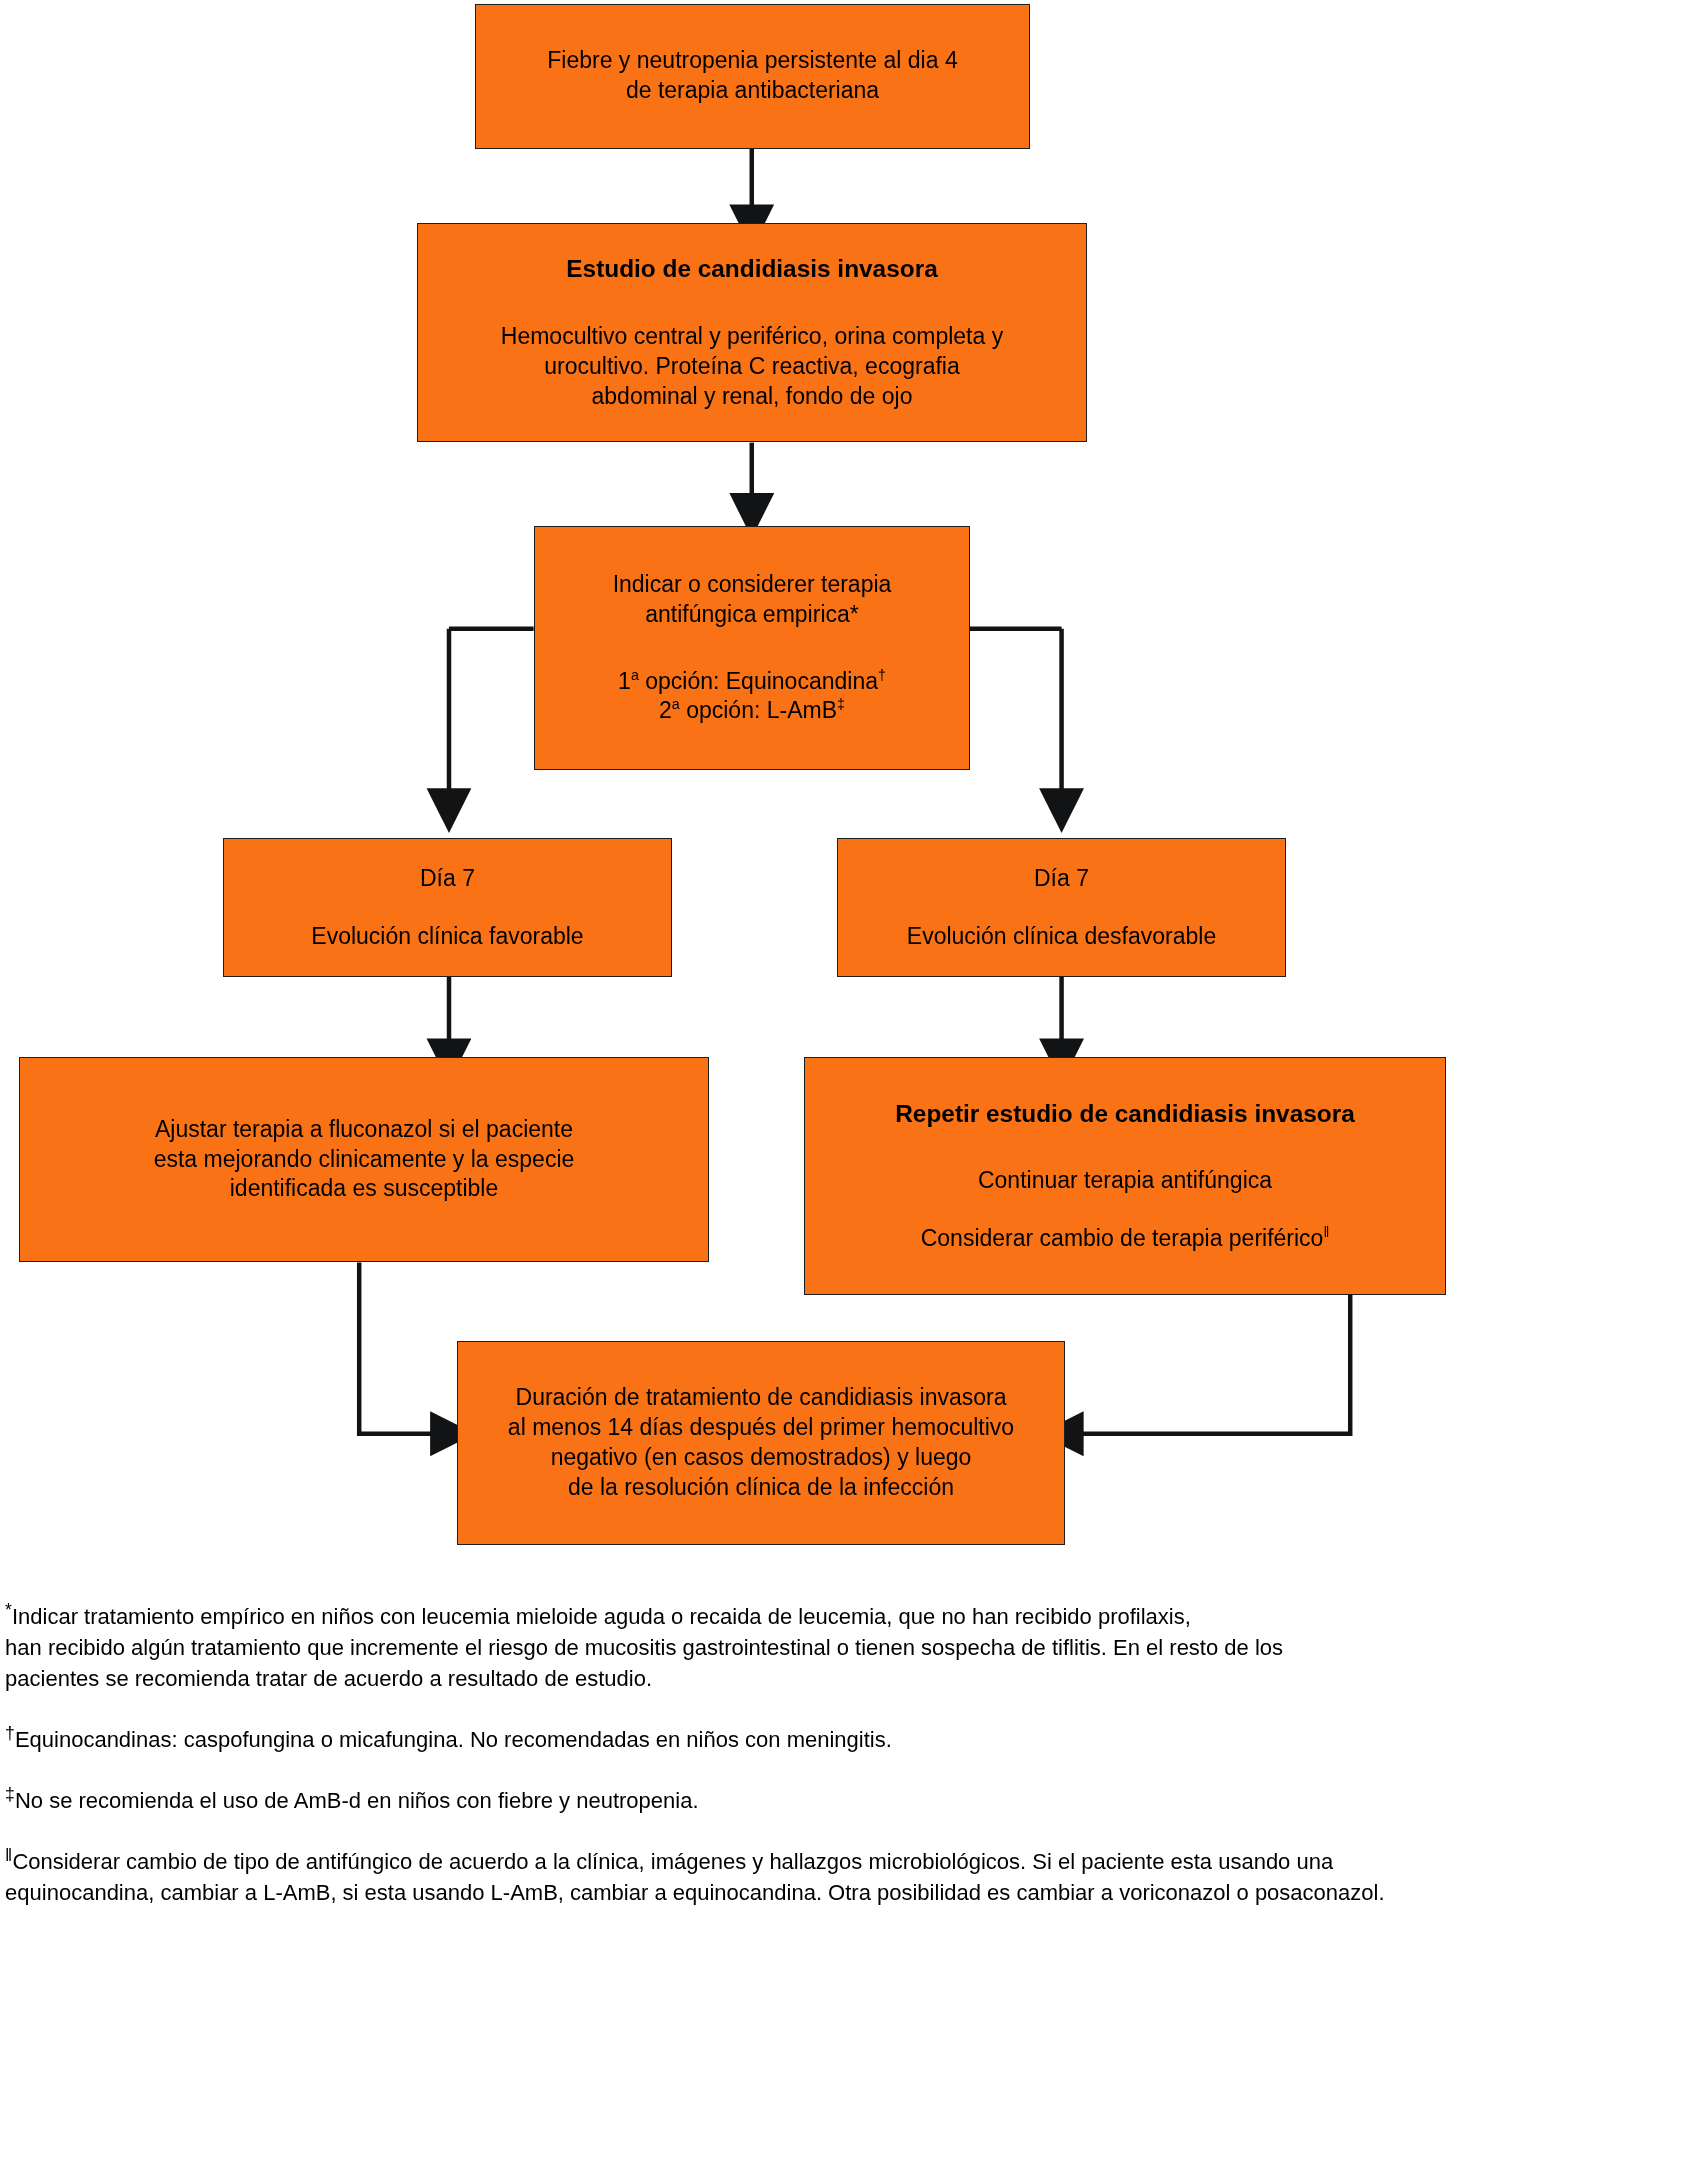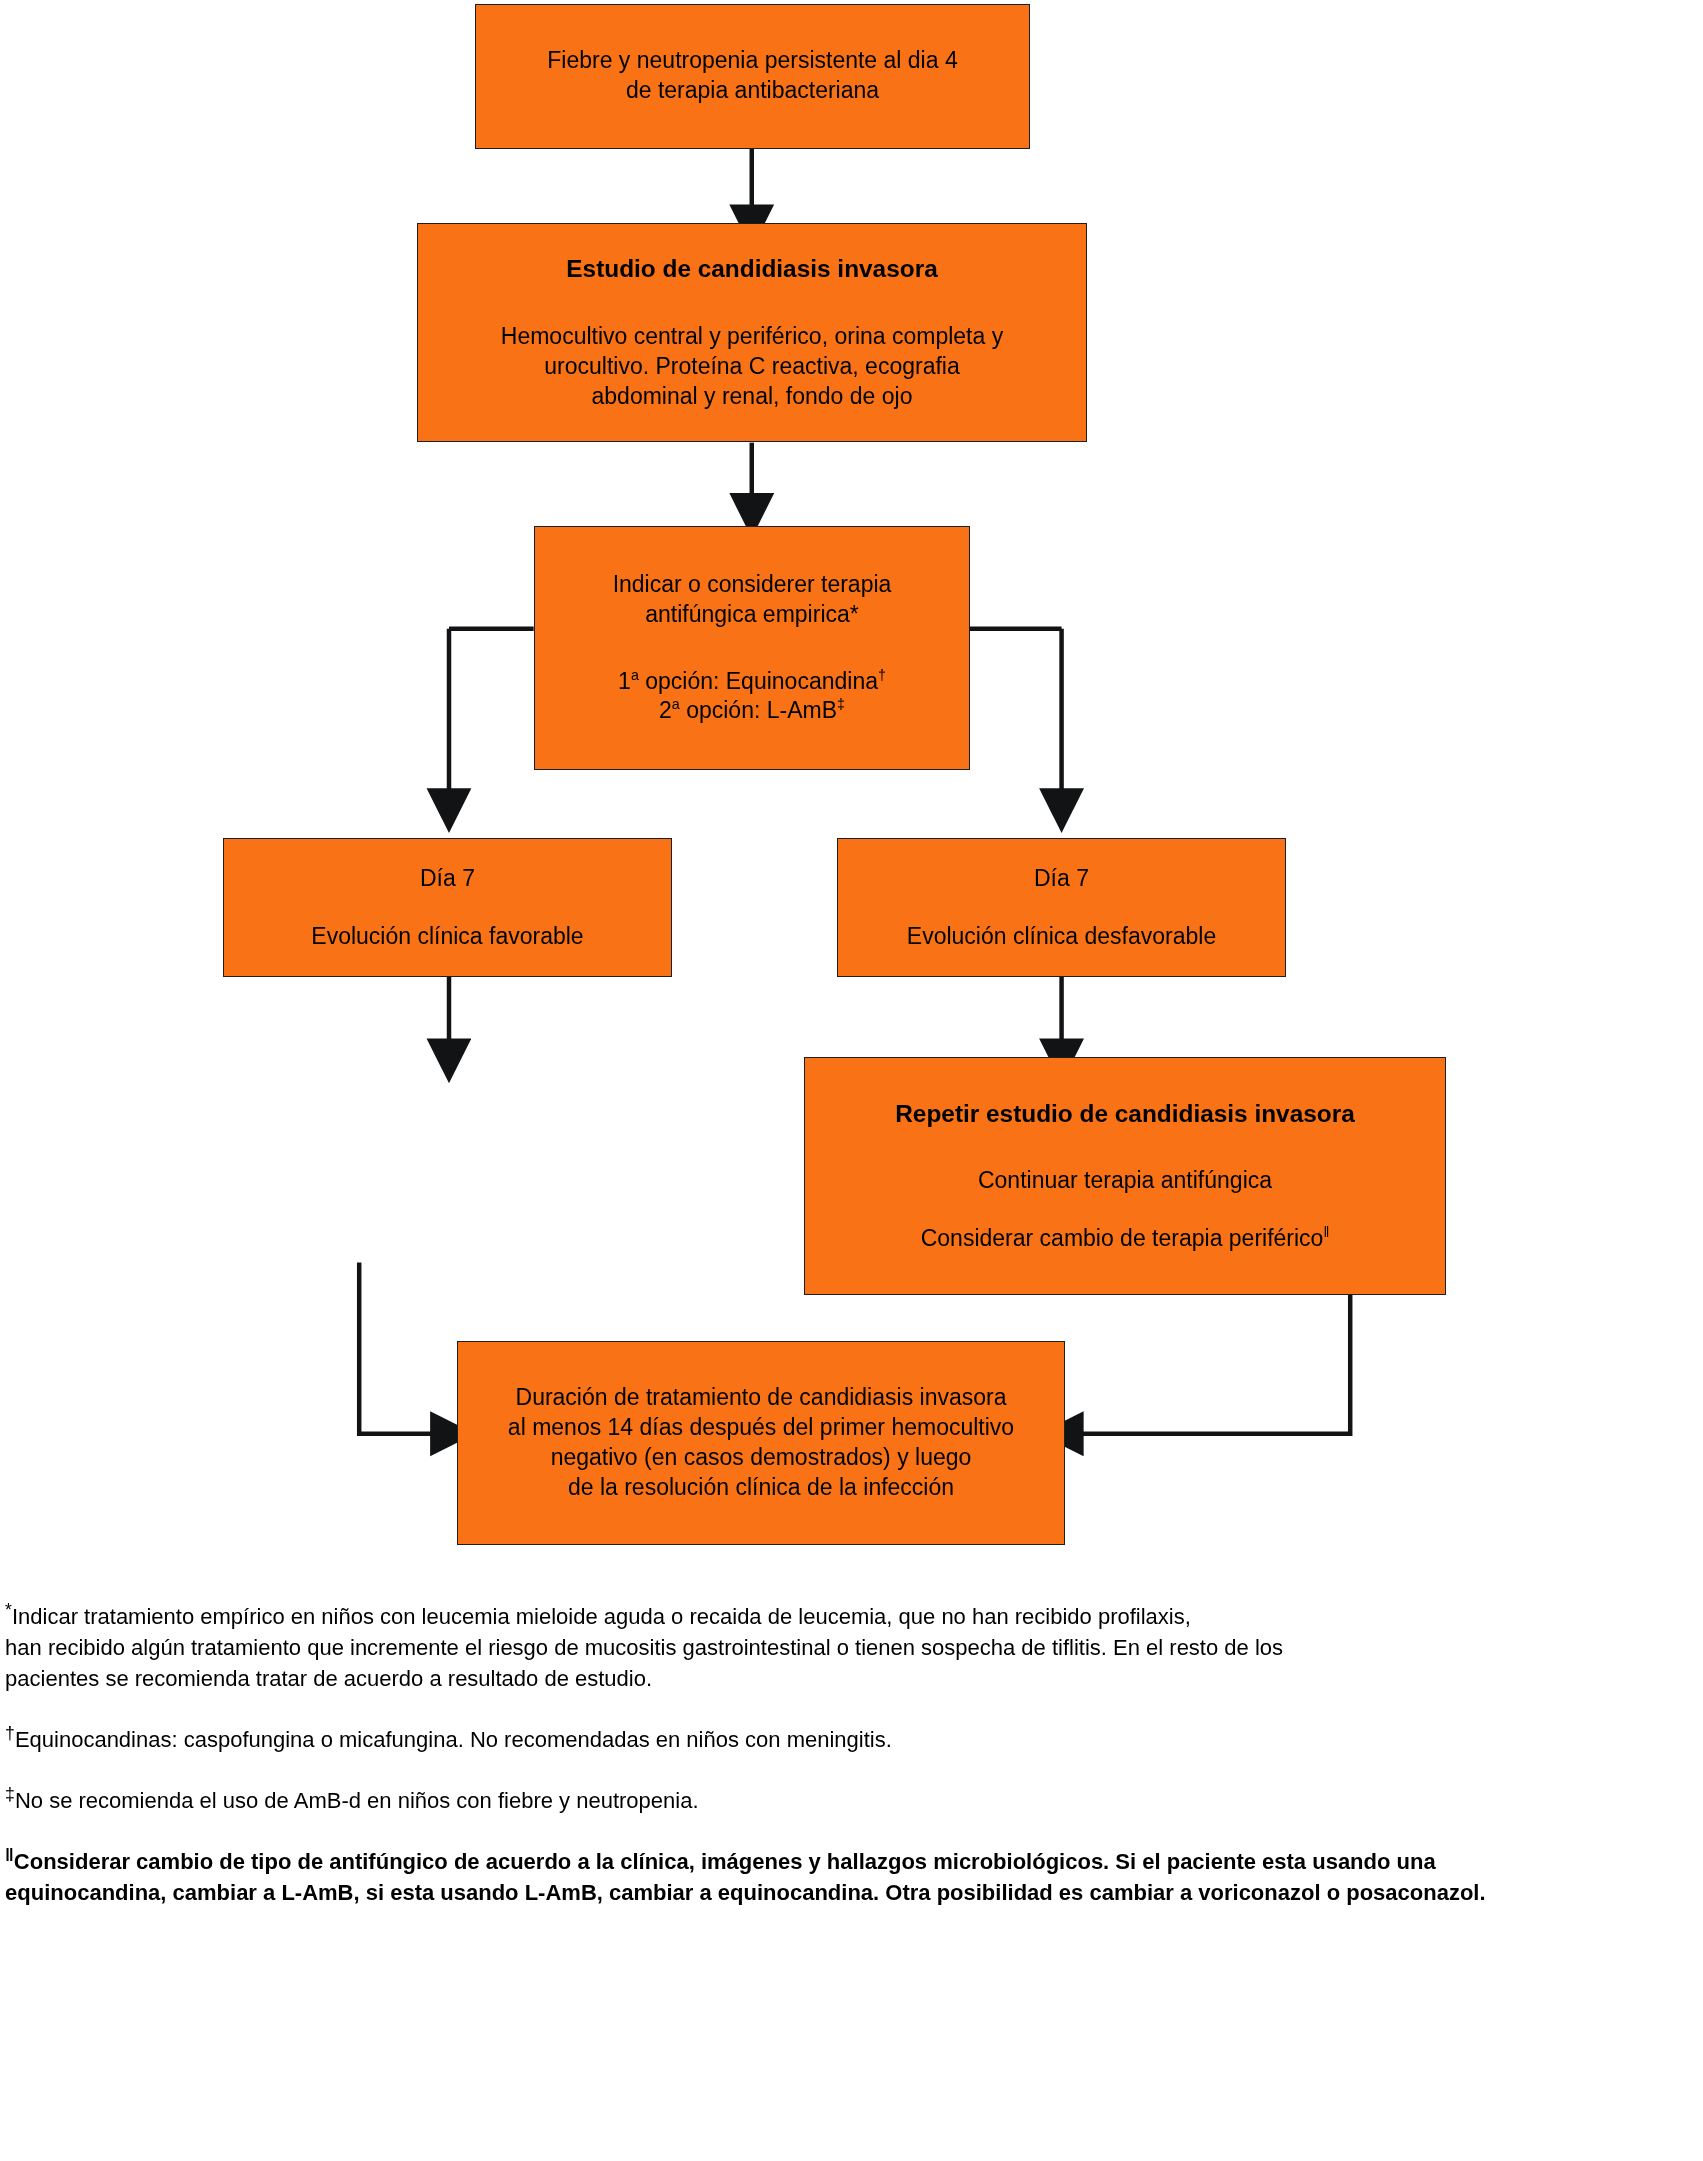--- a/index.html
+++ b/index.html
@@ -65,21 +65,21 @@
   
   #notes {
     position: absolute;
     left: 5.1px;
     top: 1601px;
     width: 1694px;
     font-size: 22px;
     line-height: 1.42;
   }
   #notes .note { margin-bottom: 29.5px; }
-  #notes .note:last-child { margin-bottom: 0; font-weight: bold; }
+  #notes .note:last-child { margin-bottom: 0; }
   #notes .mark { font-size: 0.8em; vertical-align: super; line-height: 0; }
 </style>
 </head>
 <body>
 
 <div id="flow">
 
   <svg id="wires" viewBox="0 0 2655 2480" preserveAspectRatio="none">
     <defs>
       <marker id="ah" markerWidth="14" markerHeight="14" refX="4.2" refY="5" orient="auto" markerUnits="strokeWidth">
@@ -134,20 +134,25 @@
     <div class="gap-m"></div>
     <div class="body">Evolución clínica favorable</div>
   </div>
 
   <div class="node" style="left:837px; top:838px; width:449px; height:139px;">
     <div class="body">Día 7</div>
     <div class="gap-m"></div>
     <div class="body">Evolución clínica desfavorable</div>
   </div>
 
+  <div class="node" style="left:19px; top:1057px; width:690px; height:205px;">
+    <div class="body">Ajustar terapia a fluconazol si el paciente</div>
+    <div class="body">esta mejorando clinicamente y la especie</div>
+    <div class="body">identificada es susceptible</div>
+  </div>
 
   <div class="node" style="left:804px; top:1057px; width:642px; height:238px;text-align:right;">
     <div class="ttl">Repetir estudio de candidiasis invasora</div>
     <div class="gap-l"></div>
     <div class="body">Continuar terapia antifúngica</div>
     <div class="gap-m"></div>
     <div class="body"><span>Considerar cambio de terapia periférico</span><sup>‖</sup></div>
   </div>
 
   <div class="node" style="left:457px; top:1341px; width:608px; height:204px;">

